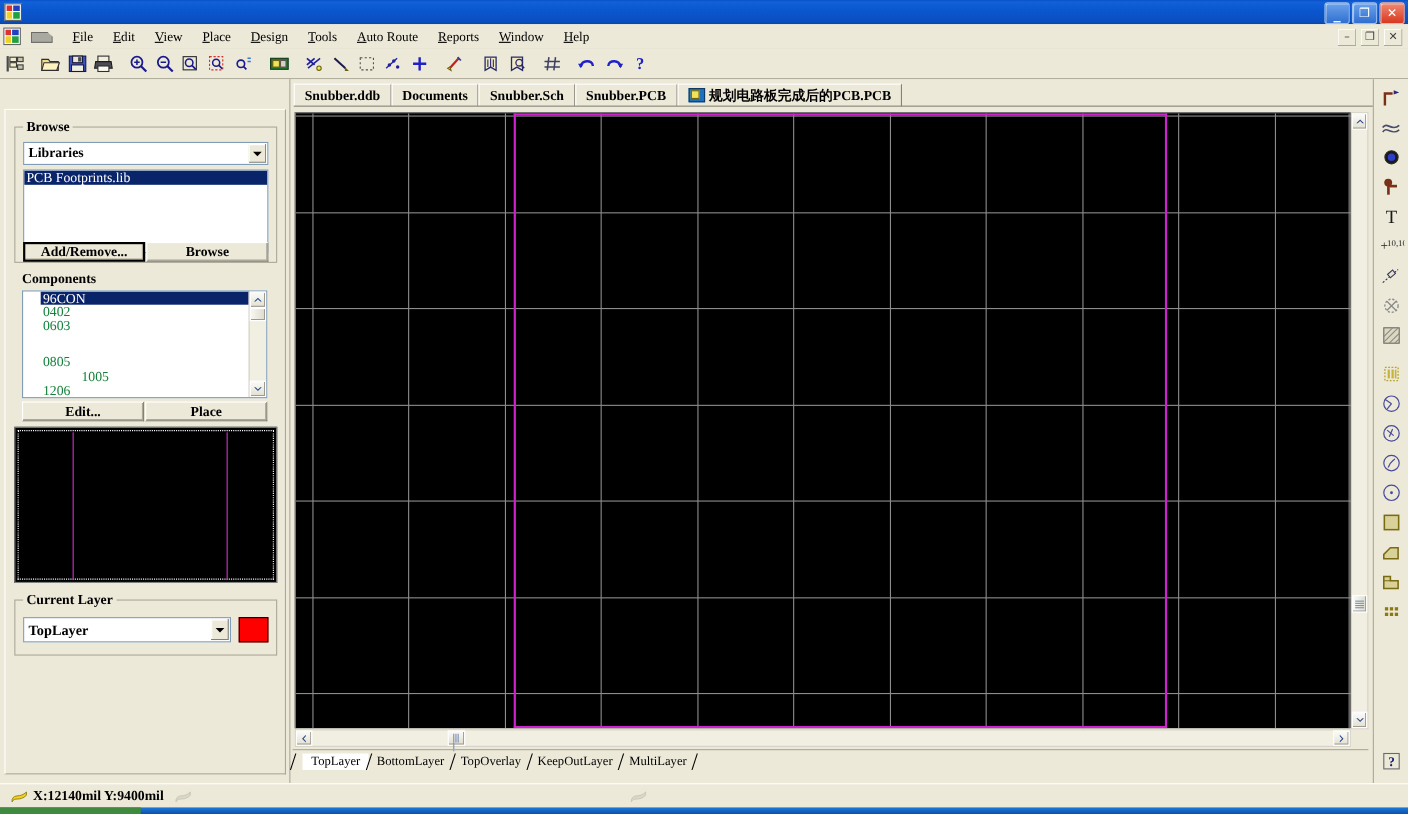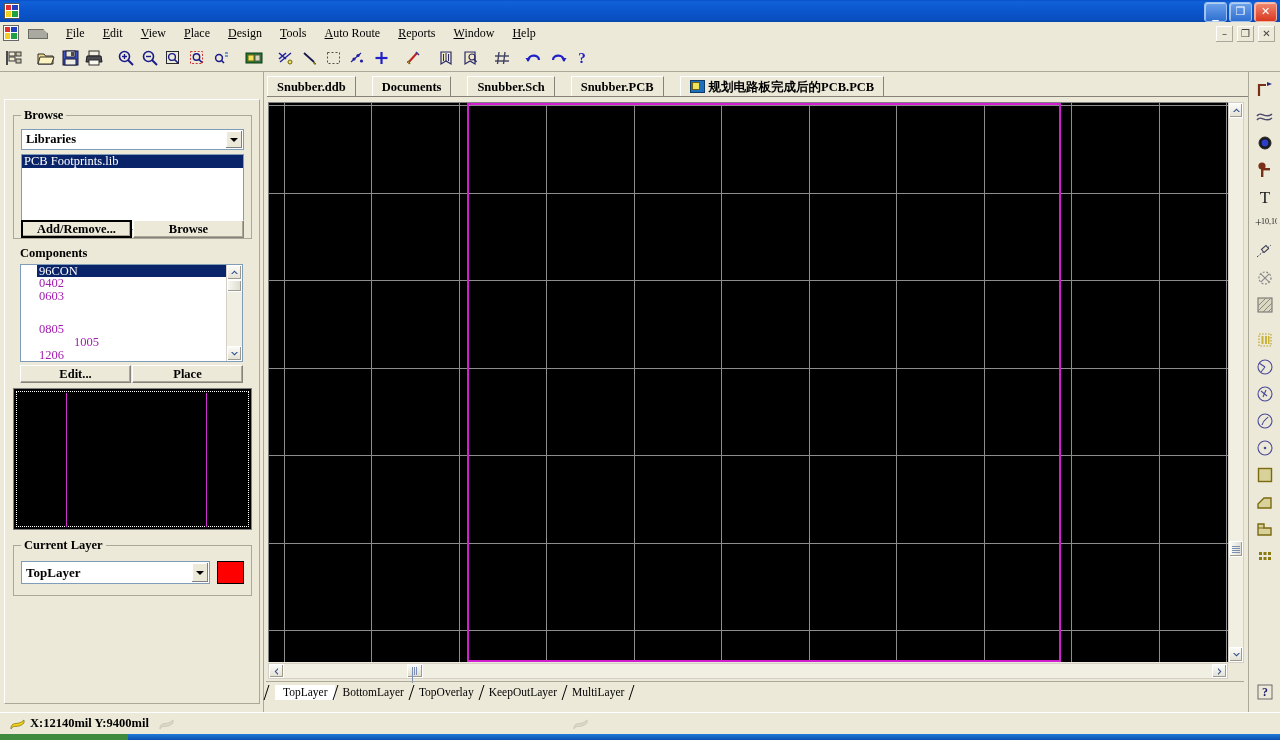--- a/index.html
+++ b/index.html
@@ -115,21 +115,21 @@
   }
   .combo .ctext{padding-left:4px;font-size:12.5px;font-weight:bold;color:#000;font-family:"Liberation Serif", serif;}
   .combo .carrow{
     position:absolute;right:1px;top:1px;bottom:1px;width:16px;background:#ece9d8;
     box-shadow:inset -1px -1px 0 #808080, inset 1px 1px 0 #fff;
     display:flex;align-items:center;justify-content:center;
   }
   .combo .carrow::after{content:"";border-left:4px solid transparent;border-right:4px solid transparent;border-top:4px solid #000;display:block;}
 
   .listbox{background:#fff;border:1px solid #7f9db9;box-sizing:border-box;overflow:hidden;position:relative;}
-  .litem{font-size:12.5px;padding:0 2px;line-height:13px;height:13px;white-space:nowrap;color:#a21caf;font-family:"Liberation Serif", serif;}
+  .litem{font-size:12.5px;padding:0 2px;line-height:13px;height:13px;white-space:nowrap;color:#15803d;font-family:"Liberation Serif", serif;}
   .litem.sel{background:#0a246a;color:#fff;}
 
   .btn{
     background:#ece9d8;border:1px solid;border-color:#fff #868279 #868279 #fff;
     box-shadow:inset -1px -1px 0 #aca899;
     font-size:12.5px;font-weight:bold;color:#000;text-align:center;box-sizing:border-box;
     font-family:"Liberation Serif", serif;
     display:flex;align-items:center;justify-content:center;
   }
   .btn.focus{border:2px solid #000;}
@@ -157,21 +157,21 @@
     background:#000;border:1px solid #808080;box-sizing:border-box;position:relative;overflow:hidden;
   }
   .preview .dots{position:absolute;left:2px;top:2px;right:2px;bottom:2px;
     border:1px dotted #ffffff;box-sizing:border-box;}
   .preview .mag{position:absolute;border:1px solid #d030d0;box-sizing:border-box;}
 
   .swatch{background:#ff0000;border:1px solid #000;box-sizing:border-box;}
 
   
   .docarea{position:absolute;left:265px;top:72px;width:1015px;height:640px;background:#ece9d8;}
-  .doctabs{position:absolute;left:2px;top:3px;height:22px;display:flex;align-items:flex-end;gap:16px;}
+  .doctabs{position:absolute;left:2px;top:3px;height:22px;display:flex;align-items:flex-end;}
   .dtab{
     height:21px;line-height:20px;padding:0 9px;background:#ece9d8;
     border:1px solid;border-color:#fff #868279 #ece9d8 #fff;
     font-size:12.5px;font-weight:bold;color:#000;box-sizing:border-box;white-space:nowrap;
     font-family:"Liberation Serif", serif;display:flex;align-items:center;gap:4px;
   }
   .dtab .pcbico{width:15px;height:13px;position:relative;flex:0 0 auto;}
   .dtab .pcbico::before{content:"";position:absolute;left:0;top:0;width:15px;height:13px;background:#1f6fbf;border:1px solid #103a66;box-sizing:border-box;}
   .dtab .pcbico::after{content:"";position:absolute;left:2px;top:2px;width:8px;height:8px;background:#f2e25a;border:1px solid #6b6313;box-sizing:border-box;}
   .dtabstrip-line{position:absolute;left:2px;top:24px;width:1010px;height:1px;background:#868279;}

